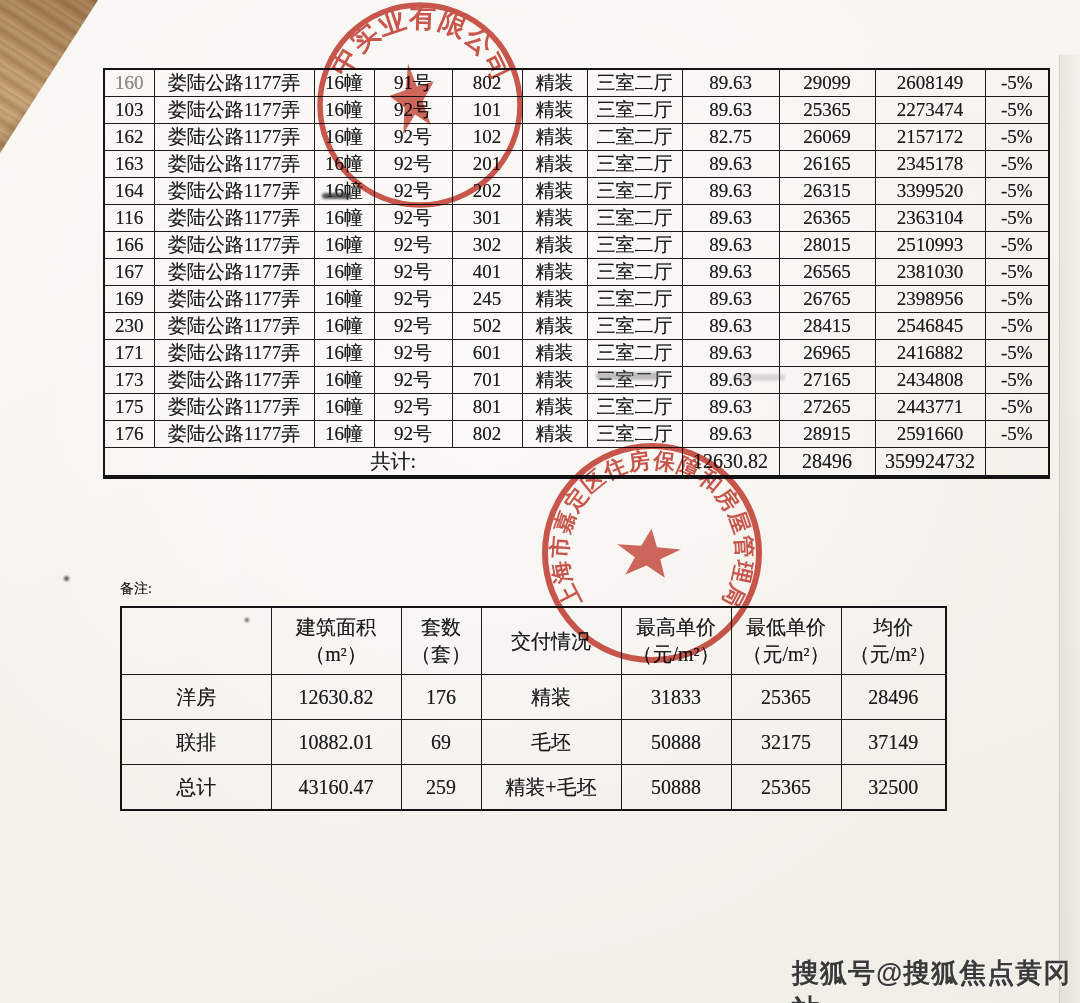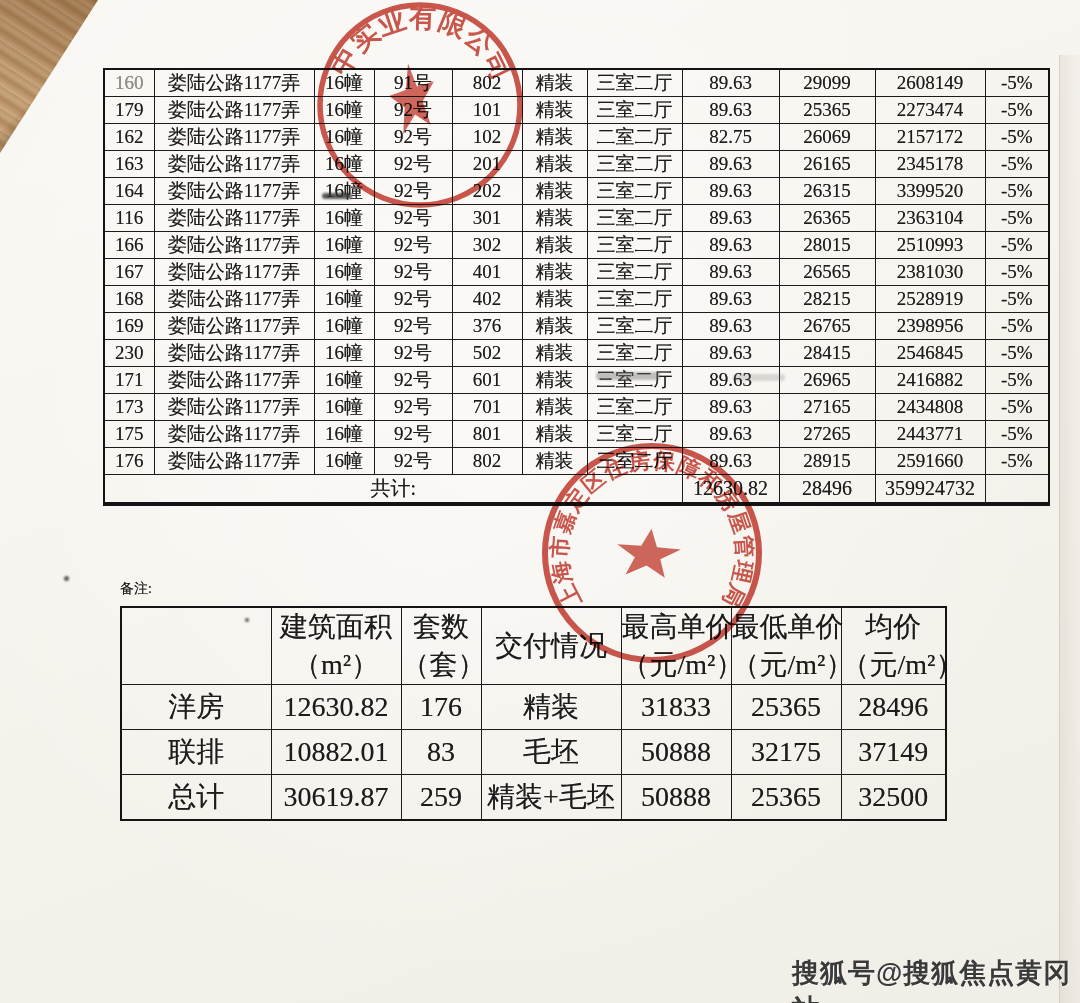--- a/index.html
+++ b/index.html
@@ -39,21 +39,21 @@
   .main-table tr:first-child td:first-child{color:#979189;}
   .main-table .total-row td{height:27px;font-size:20px;}
   
   .note-label{
     position:absolute;left:120px;top:580px;font-size:14px;color:#1c1c1c;
     text-shadow:0 0 .4px rgba(0,0,0,.55);
   }
   .summary-table{
     position:absolute;left:120px;top:606px;width:825px;
     border-collapse:collapse;table-layout:fixed;
-    font-size:28px;color:#1c1c1c;border:2.2px solid #141414;
+    font-size:20px;color:#1c1c1c;border:2.2px solid #141414;
   }
   .summary-table th,.summary-table td{
     border:1.8px solid #1c1c1c;text-align:center;vertical-align:middle;
     font-weight:normal;padding:0;white-space:nowrap;
     text-shadow:0 0 .4px rgba(0,0,0,.55);
   }
   .summary-table th{height:66px;line-height:1.35;}
   .summary-table td{height:44px;}
   
   .stamp{position:absolute;mix-blend-mode:multiply;opacity:.85;}
@@ -98,21 +98,21 @@
         <td>91号</td>
         <td>802</td>
         <td>精装</td>
         <td>三室二厅</td>
         <td>89.63</td>
         <td>29099</td>
         <td>2608149</td>
         <td>-5%</td>
       </tr>
       <tr>
-        <td>179</td>
+        <td>103</td>
         <td>娄陆公路1177弄</td>
         <td>16幢</td>
         <td>92号</td>
         <td>101</td>
         <td>精装</td>
         <td>三室二厅</td>
         <td>89.63</td>
         <td>25365</td>
         <td>2273474</td>
         <td>-5%</td>
@@ -189,38 +189,25 @@
         <td>92号</td>
         <td>401</td>
         <td>精装</td>
         <td>三室二厅</td>
         <td>89.63</td>
         <td>26565</td>
         <td>2381030</td>
         <td>-5%</td>
       </tr>
       <tr>
-        <td>168</td>
-        <td>娄陆公路1177弄</td>
-        <td>16幢</td>
-        <td>92号</td>
-        <td>402</td>
-        <td>精装</td>
-        <td>三室二厅</td>
-        <td>89.63</td>
-        <td>28215</td>
-        <td>2528919</td>
-        <td>-5%</td>
-      </tr>
-      <tr>
         <td>169</td>
         <td>娄陆公路1177弄</td>
         <td>16幢</td>
         <td>92号</td>
-        <td>376</td>
+        <td>245</td>
         <td>精装</td>
         <td>三室二厅</td>
         <td>89.63</td>
         <td>26765</td>
         <td>2398956</td>
         <td>-5%</td>
       </tr>
       <tr>
         <td>230</td>
         <td>娄陆公路1177弄</td>
@@ -346,29 +333,29 @@
         <td>12630.82</td>
         <td>176</td>
         <td>精装</td>
         <td>31833</td>
         <td>25365</td>
         <td>28496</td>
       </tr>
       <tr>
         <td>联排</td>
         <td>10882.01</td>
-        <td>83</td>
+        <td>69</td>
         <td>毛坯</td>
         <td>50888</td>
         <td>32175</td>
         <td>37149</td>
       </tr>
       <tr>
         <td>总计</td>
-        <td>30619.87</td>
+        <td>43160.47</td>
         <td>259</td>
         <td>精装+毛坯</td>
         <td>50888</td>
         <td>25365</td>
         <td>32500</td>
       </tr>
     </tbody>
 </table>
 
 <svg class="stamp" style="left:305px;top:0px" width="230" height="222" viewBox="0 0 230 222">

